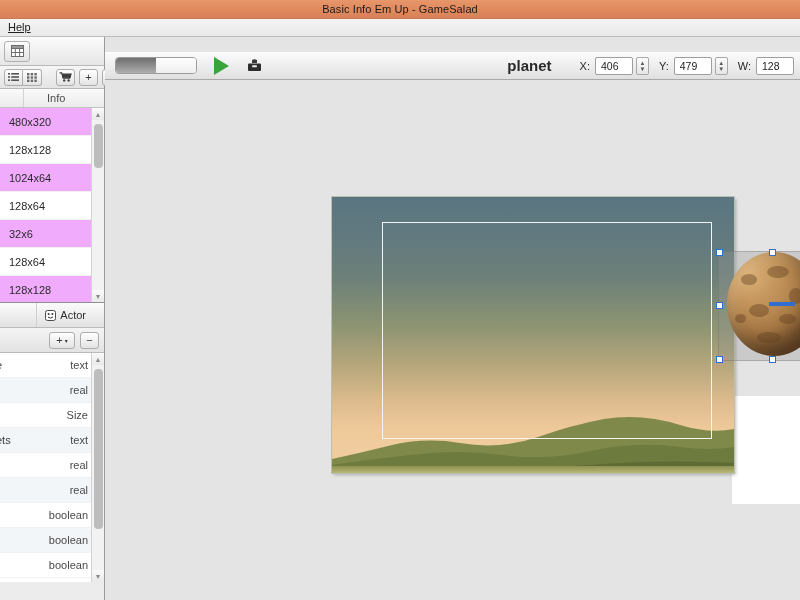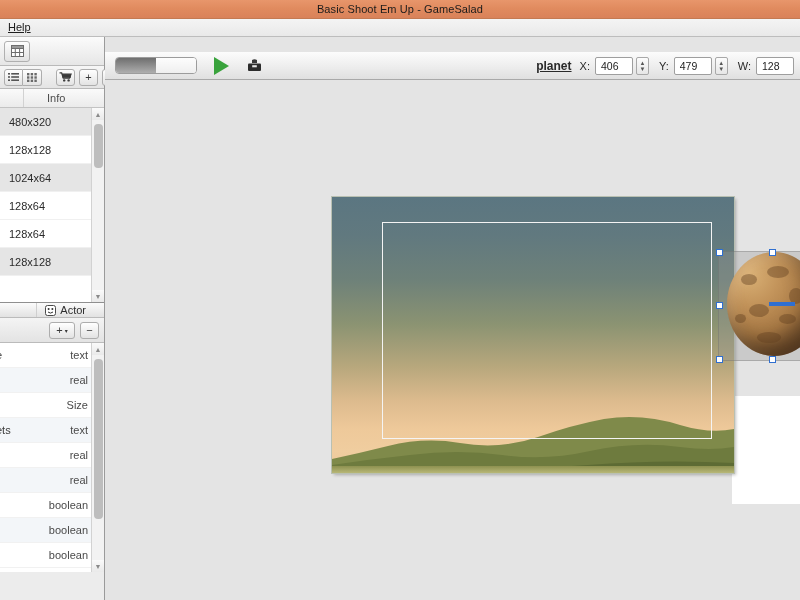--- a/index.html
+++ b/index.html
@@ -64,40 +64,40 @@
   }
   .colhead-cell { font-size: 11px; color: #4c4c4c; }
   .colhead-left { width: 24px; border-right: 1px solid #d2d2d2; height: 100%; }
   .colhead-info { padding-left: 7px; margin-left: 16px; }
 
   .lp-list { position: relative; height: 194px; overflow: hidden; background: #fff; }
   .list-row {
     height: 28px; display: flex; align-items: center; padding-left: 9px;
     font-size: 11px; color: #2a2a2a; border-bottom: 1px solid #f0f0f0;
   }
-  .list-row.alt { background: #e5e5e5; }
+  .list-row.alt { background: #f0abfc; }
 
   
   .vscroll {
     position: absolute; right: 0; top: 0; width: 13px; height: 100%;
     background: #f2f2f2; border-left: 1px solid #d2d2d2;
   }
   .vs-arrow {
     height: 12px; display: flex; align-items: center; justify-content: center;
     font-size: 7px; color: #8a8a8a; background: linear-gradient(180deg,#fafafa,#e9e9e9);
   }
   .vs-arrow.bot { position: absolute; bottom: 0; left: 0; right: 0; }
   .vs-thumb {
     position: absolute; left: 2px; width: 9px; top: 16px; height: 44px;
     background: #bdbdbd; border-radius: 4px;
   }
 
   
   .actor-tabstrip {
-    height: 16px; background: linear-gradient(180deg,#fbfbfb,#e2e2e2);
+    height: 26px; background: linear-gradient(180deg,#fbfbfb,#e2e2e2);
     border-top: 1px solid #8f8f8f; border-bottom: 1px solid #bbb;
     display: flex; align-items: center; justify-content: flex-end; padding-right: 10px;
   }
   .actor-tab {
     display: flex; align-items: center; gap: 4px; font-size: 11px; color: #2f2f2f;
     padding: 0 8px; height: 100%; border-left: 1px solid #cfcfcf;
   }
   .attr-toolbar {
     height: 25px; background: linear-gradient(180deg,#f4f4f4,#e3e3e3);
     border-bottom: 1px solid #bbb; display: flex; align-items: center;
@@ -132,21 +132,21 @@
     background: #fff; display: flex; overflow: hidden; margin-left: 4px;
   }
   .toggle-on { width: 41px; background: linear-gradient(180deg,#6f6f6f,#8e8e8e,#aeaeae); }
   .toggle-off { width: 41px; background: linear-gradient(180deg,#fdfdfd,#efefef); }
   .play-btn {
     margin-left: 17px; width: 0; height: 0;
     border-left: 15px solid #39a33c; border-top: 9px solid transparent; border-bottom: 9px solid transparent;
   }
   .pub-btn { margin-left: 18px; display: flex; align-items: center; }
   .spacer { flex: 1; }
-  .prop-label { font-size: 12px; color: #2a2a2a; font-weight: bold; margin-right: 8px; text-decoration: underline; }
+  .prop-label { font-size: 15px; color: #2a2a2a; font-weight: bold; margin-right: 28px; }
   .prop-field { display: flex; align-items: center; margin-right: 10px; }
   .prop-key { font-size: 11px; color: #2a2a2a; margin-right: 5px; }
   .spin-wrap { display: flex; align-items: stretch; }
   .spin-input {
     width: 38px; height: 18px; border: 1px solid #9e9e9e; border-radius: 2px;
     background: #fff; font-size: 10.5px; color: #1c1c1c;
     display: flex; align-items: center; padding-left: 5px;
   }
   .spin-arrows {
     width: 13px; height: 18px; margin-left: 3px; border: 1px solid #a8a8a8; border-radius: 2px;
@@ -212,21 +212,21 @@
     position: absolute; left: 50px; top: 50px; width: 26px; height: 4px;
     background: #2f6fd0;
   }
 </style>
 </head>
 <body>
 
 <div id="app">
 
   <div class="titlebar">
-    <span class="titlebar-text">Basic Shoot Em Up - GameSalad</span>
+    <span class="titlebar-text">Basic Info Em Up - GameSalad</span>
   </div>
 
   <div class="menubar">
     <div class="menu-item">Help</div>
   </div>
 
   <div class="left-panel">
 
     <div class="lp-tabstrip">
       <div class="tab-btn">
@@ -294,20 +294,23 @@
         </div>
       <div class="list-row">
           <span>128x128</span>
         </div>
       <div class="list-row alt">
           <span>1024x64</span>
         </div>
       <div class="list-row">
           <span>128x64</span>
         </div>
+      <div class="list-row alt">
+          <span>32x6</span>
+        </div>
       <div class="list-row">
           <span>128x64</span>
         </div>
       <div class="list-row alt">
           <span>128x128</span>
         </div>
 
       <div class="vscroll">
         <div class="vs-arrow">▲</div>
         <div class="vs-thumb"></div>

